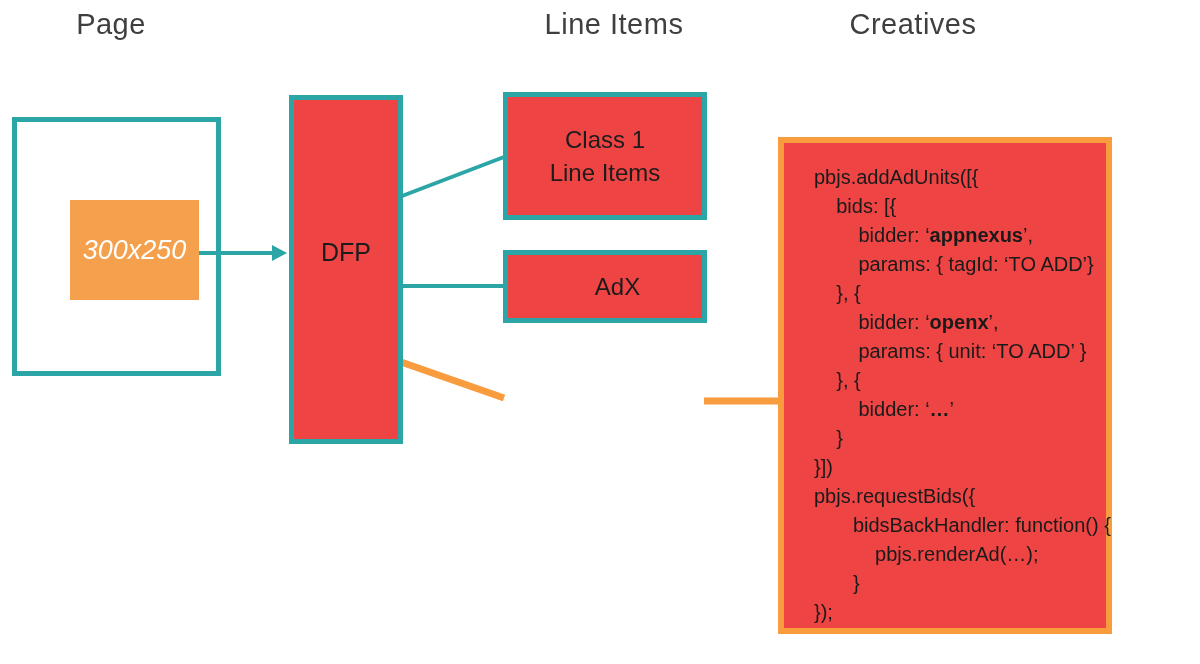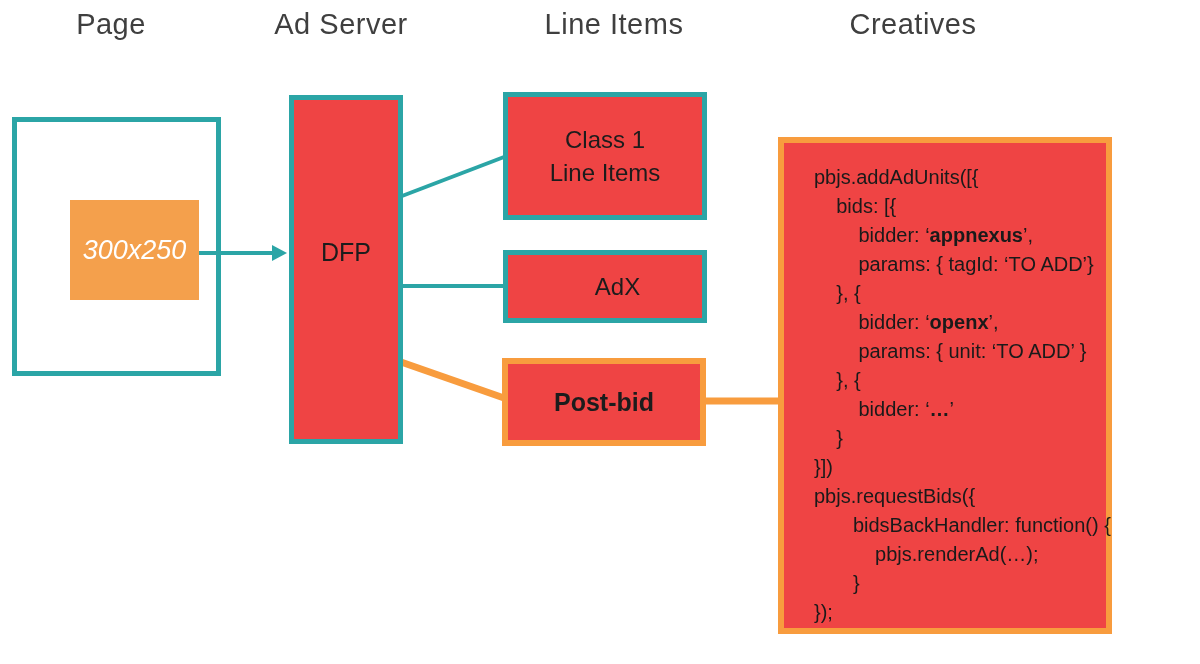--- a/index.html
+++ b/index.html
@@ -91,21 +91,20 @@
   .teal-line   { stroke: var(--teal);   stroke-width: 4px; fill: none; }
   .orange-line { stroke: var(--orange); stroke-width: 7px; fill: none; }
   .teal-fill   { fill: var(--teal); stroke: none; }
 </style>
 </head>
 <body>
 
 <div class="canvas">
 
   <div class="col-header" id="hdr-page">Page</div>
-  <div class="col-header" id="hdr-adserver">Ad Server</div>
   <div class="col-header" id="hdr-lineitems">Line Items</div>
   <div class="col-header" id="hdr-creatives">Creatives</div>
 
   <svg id="connector-svg" viewBox="0 0 1200 664" xmlns="http://www.w3.org/2000/svg">
 
     <line class="teal-line" x1="199" y1="253" x2="273" y2="253"></line>
     <polygon class="teal-fill" points="272,245 287,253 272,261"></polygon>
 
     <line class="teal-line" x1="402" y1="196" x2="504" y2="157"></line>
 
@@ -126,21 +125,18 @@
 
   <div class="box teal-box" id="class1-box">
     <div>
       <div>Class 1</div>
       <div>Line Items</div>
     </div>
   </div>
   <div class="box teal-box" id="adx-box">
     <span>AdX</span>
   </div>
-  <div class="box orange-box" id="postbid-box">
-    <span>Post-bid</span>
-  </div>
 
   <div class="box orange-box" id="code-box">
     <div id="code-content"><div class="code-line"><span>pbjs.addAdUnits([{</span></div><div class="code-line"><span>    bids: [{</span></div><div class="code-line"><span>        bidder: ‘</span><span class="bold">appnexus</span><span>’,</span></div><div class="code-line"><span>        params: { tagId: ‘TO ADD’}</span></div><div class="code-line"><span>    }, {</span></div><div class="code-line"><span>        bidder: ‘</span><span class="bold">openx</span><span>’,</span></div><div class="code-line"><span>        params: { unit: ‘TO ADD’ }</span></div><div class="code-line"><span>    }, {</span></div><div class="code-line"><span>        bidder: ‘</span><span class="bold">…</span><span>’</span></div><div class="code-line"><span>    }</span></div><div class="code-line"><span>}])</span></div><div class="code-line"><span>pbjs.requestBids({</span></div><div class="code-line"><span>       bidsBackHandler: function() {</span></div><div class="code-line"><span>           pbjs.renderAd(…);</span></div><div class="code-line"><span>       }</span></div><div class="code-line"><span>});</span></div></div>
   </div>
 
 </div>
 
 </body></html>

